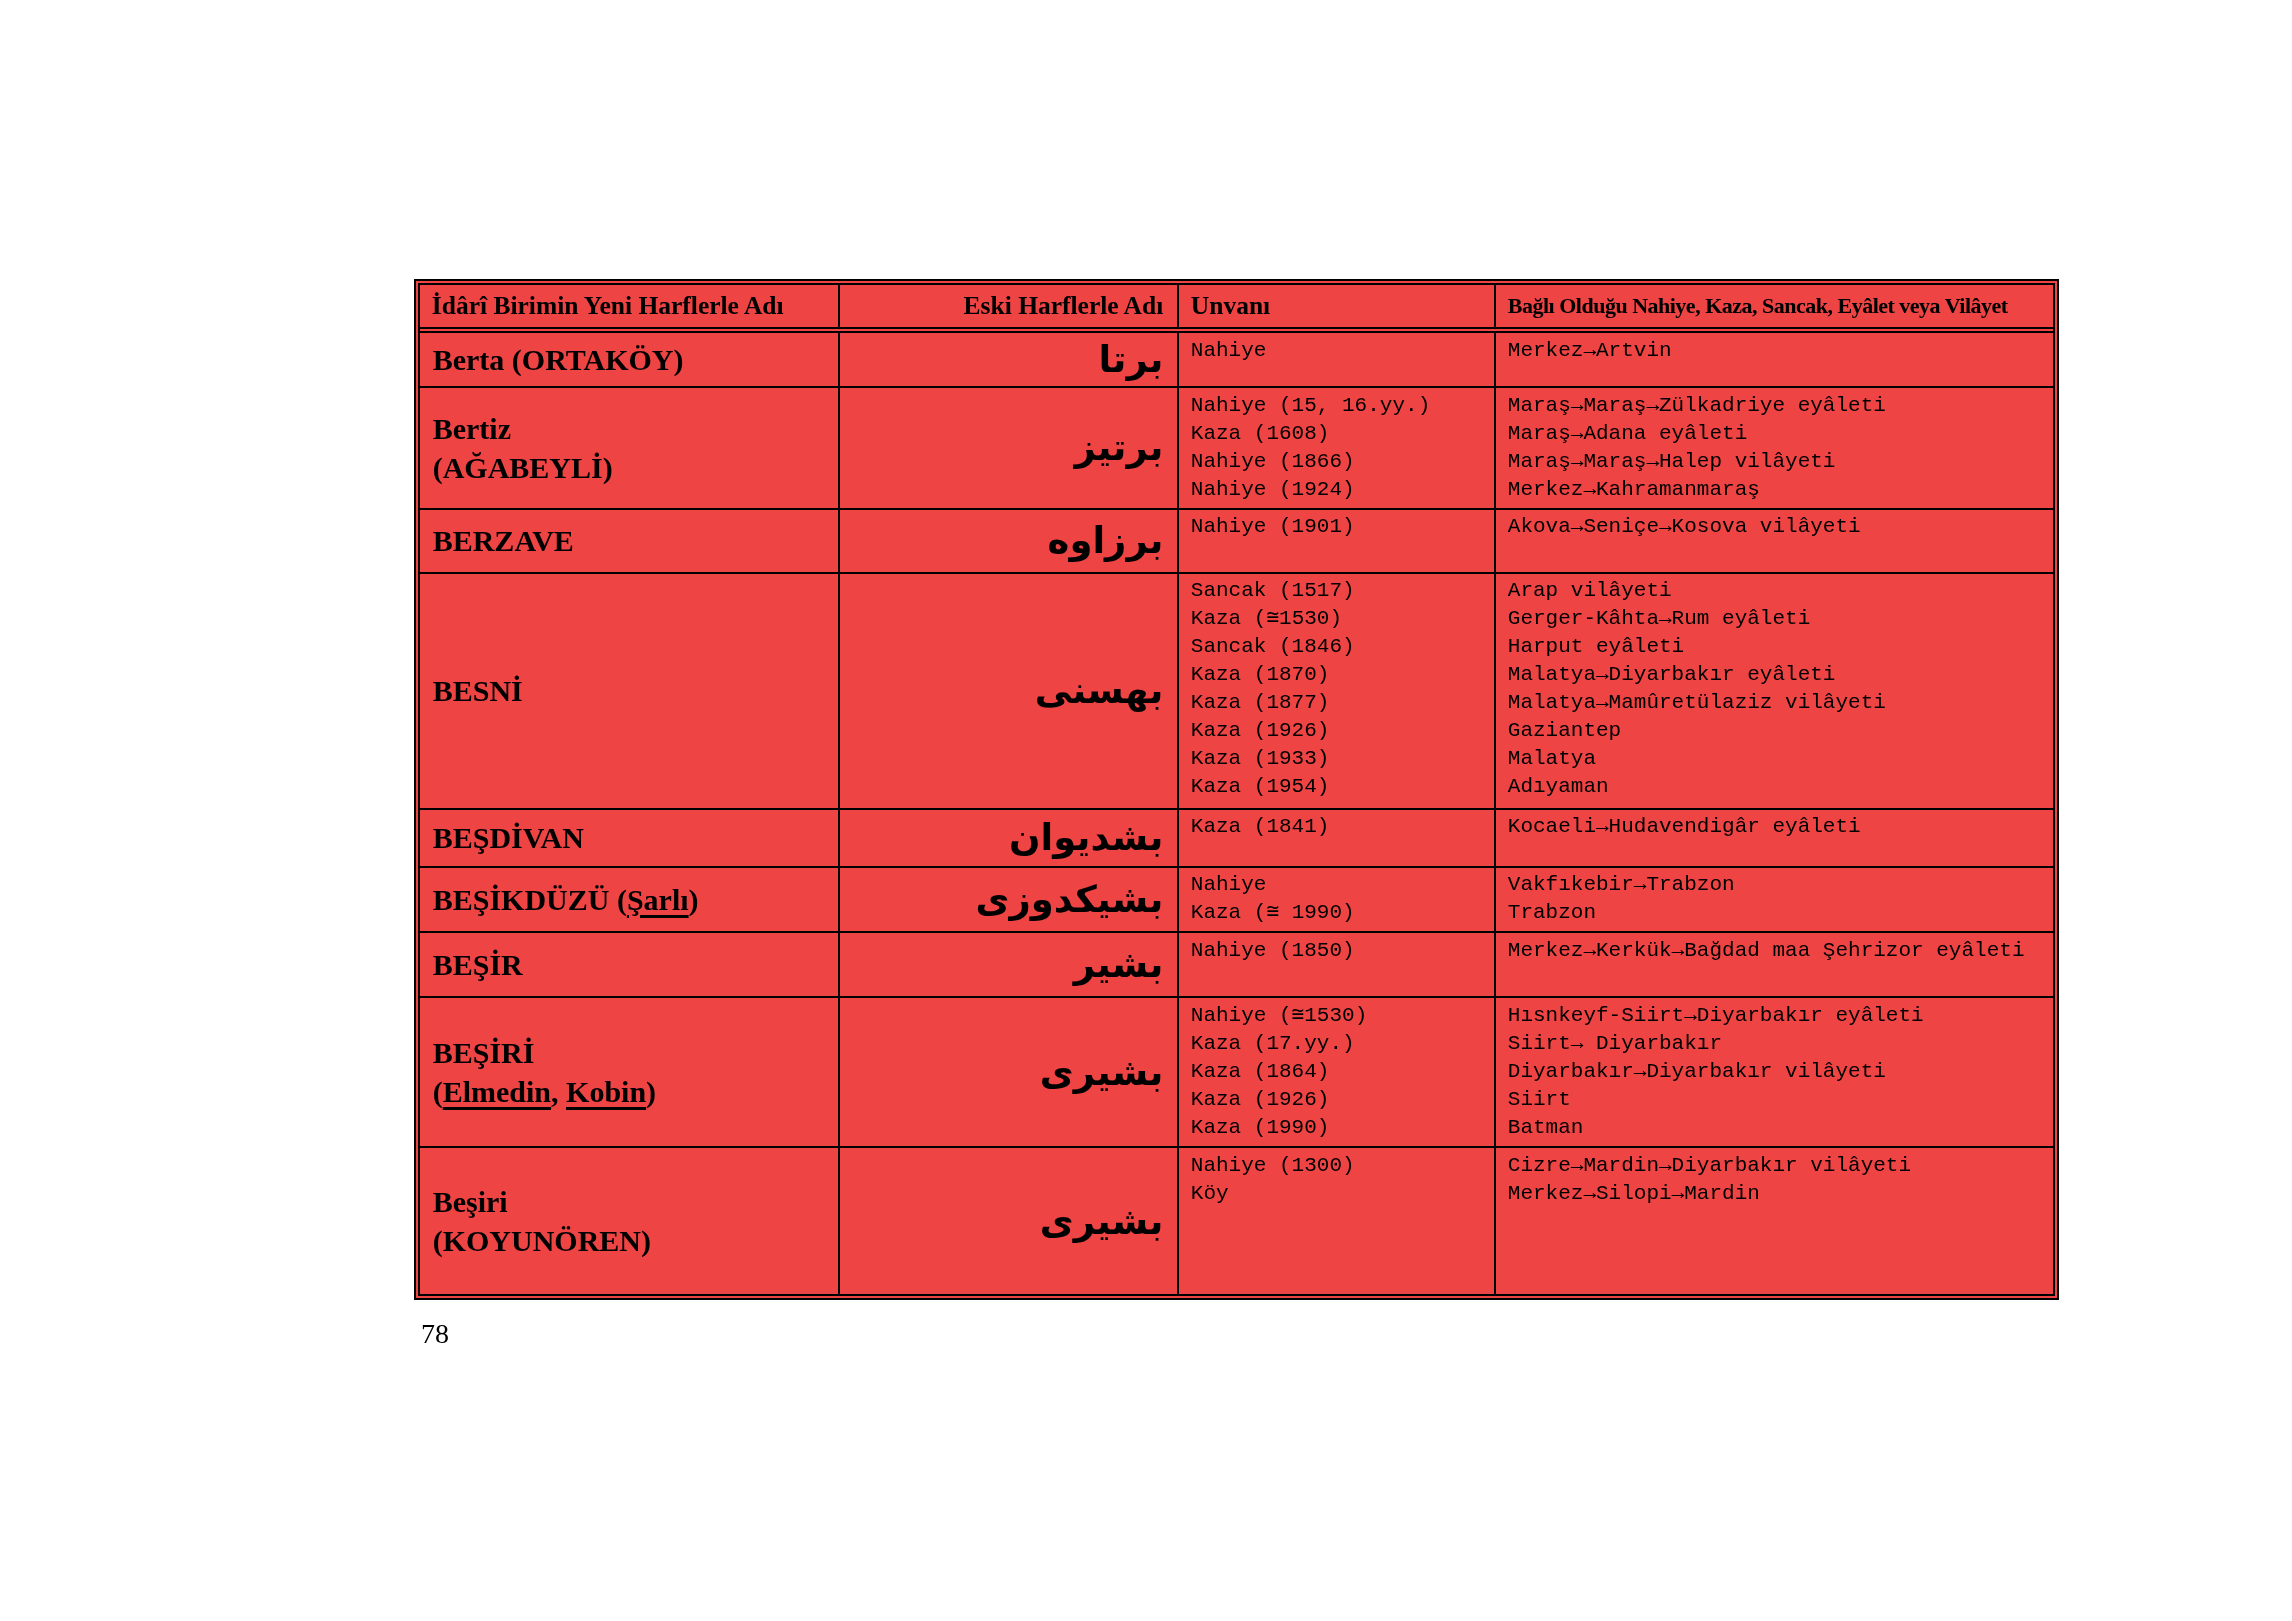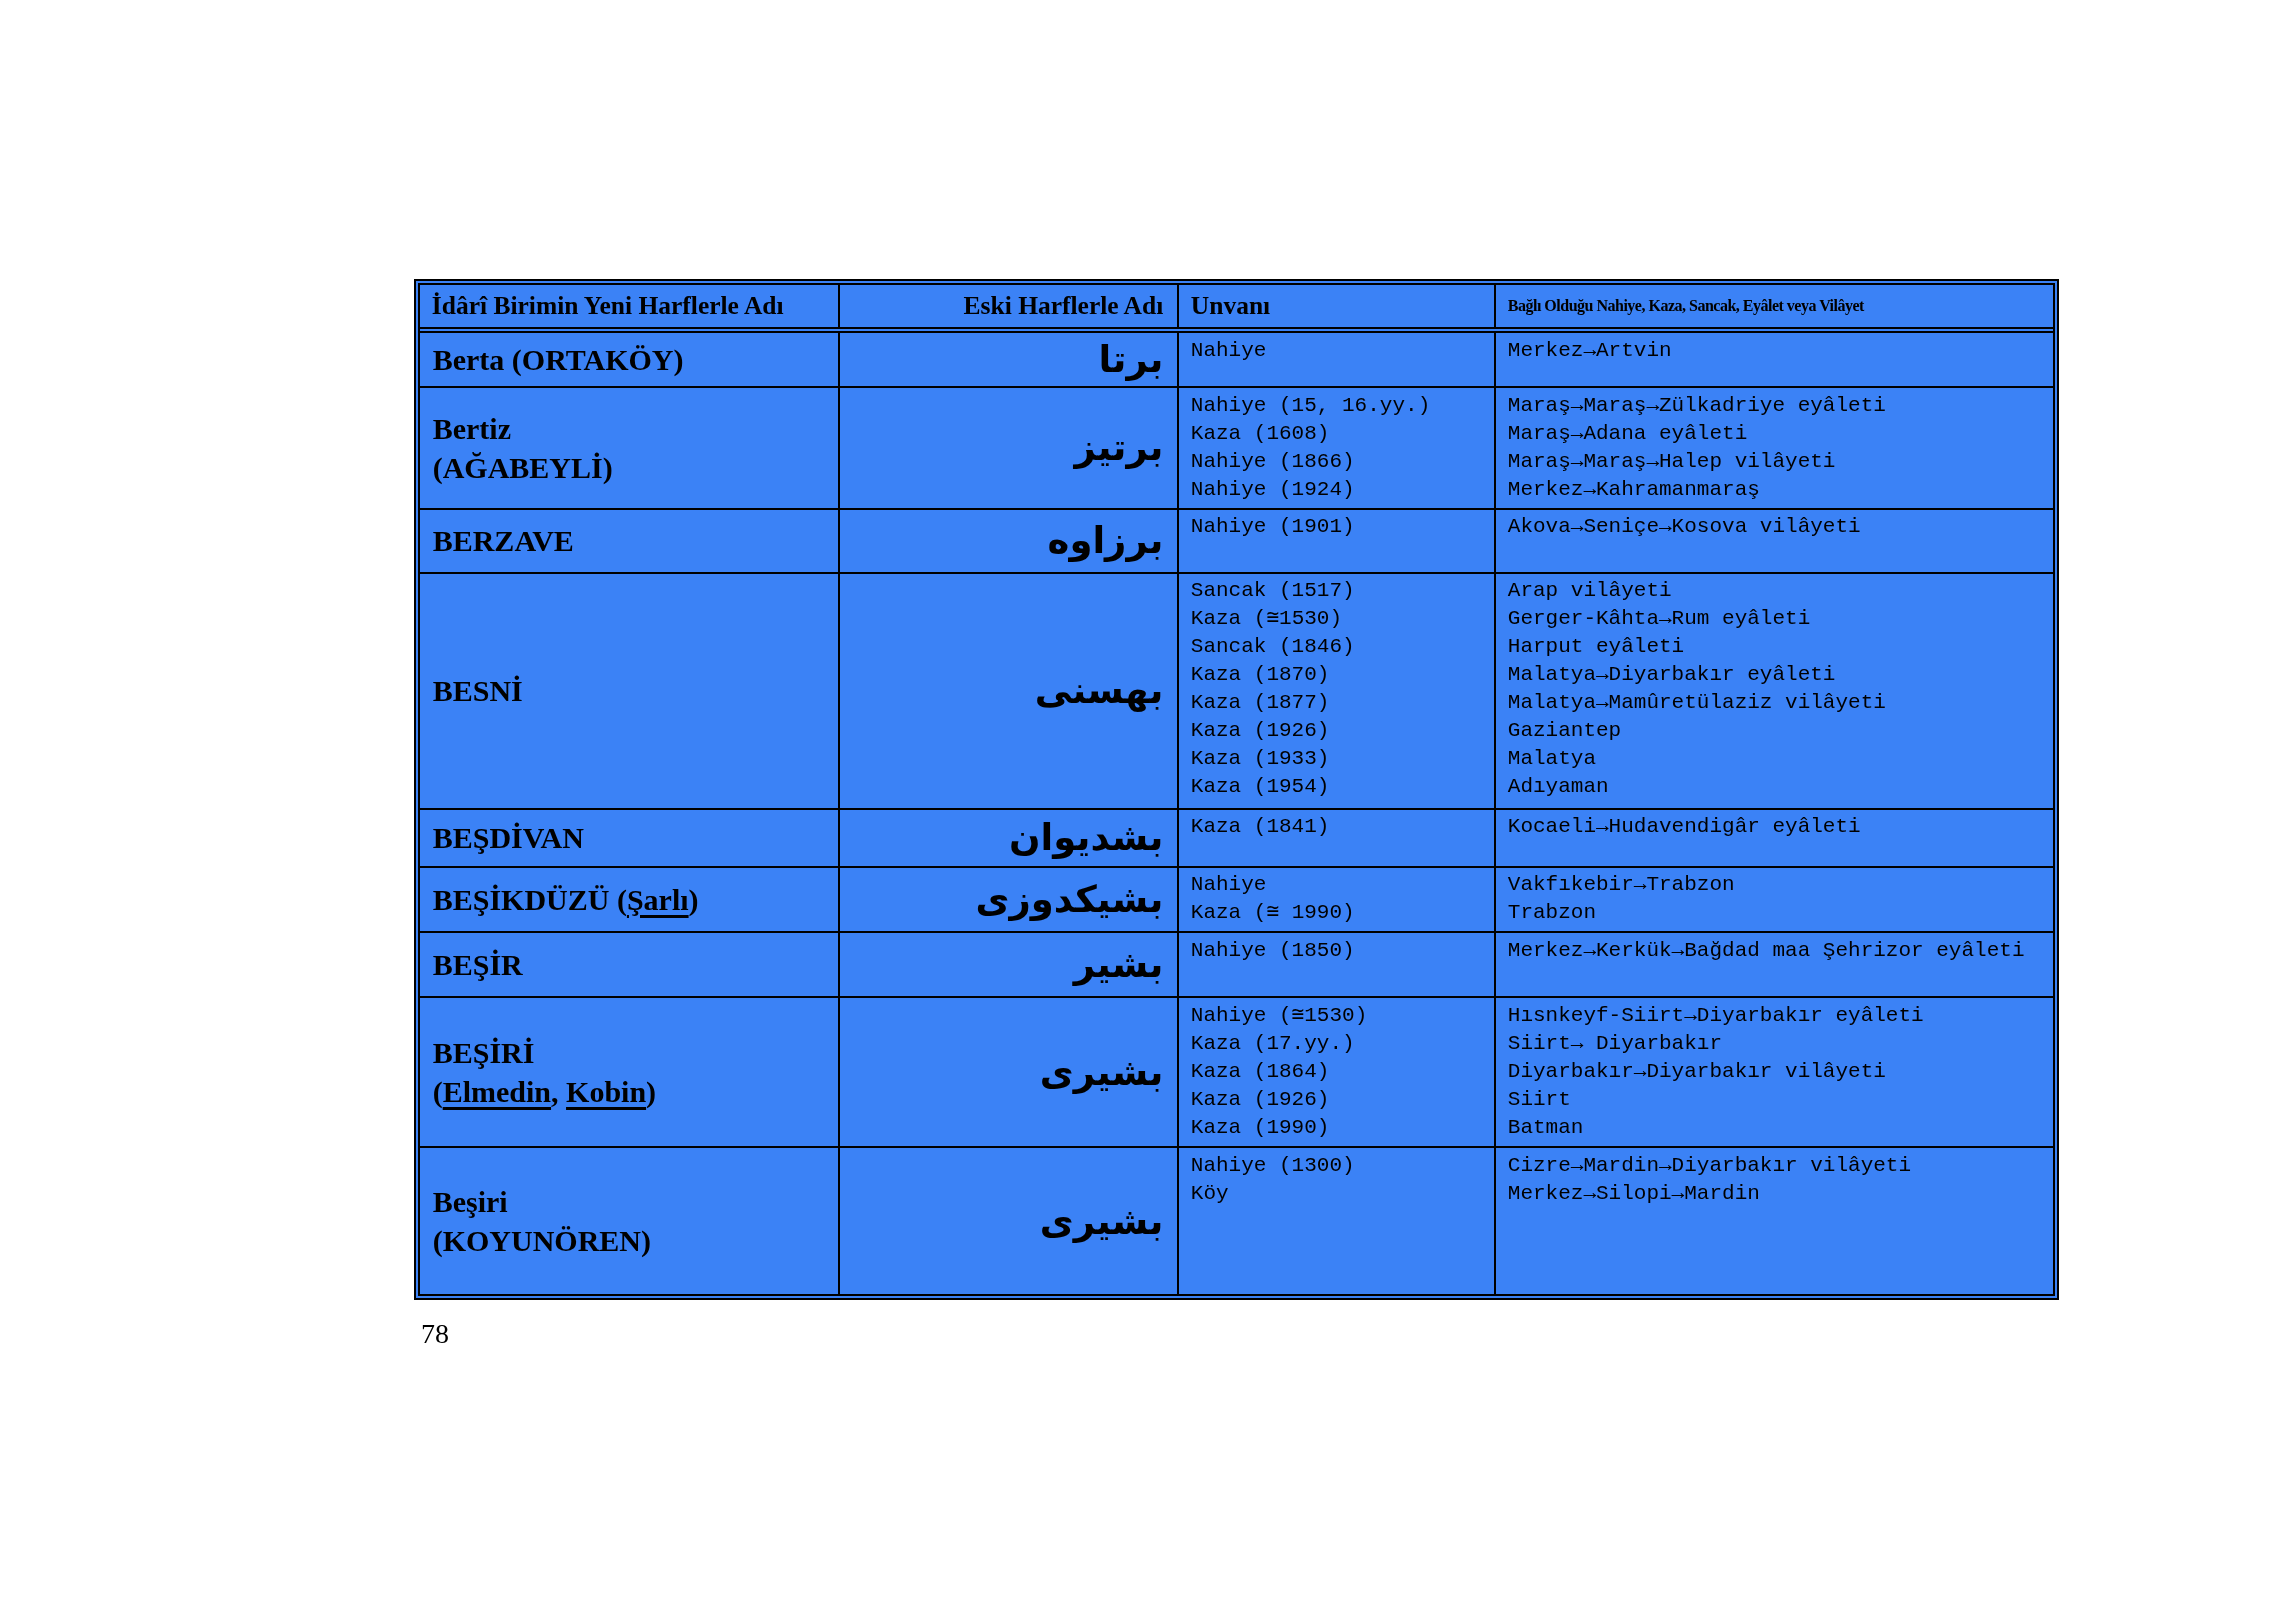--- a/index.html
+++ b/index.html
@@ -16,21 +16,21 @@
     background: #ffffff;
     overflow: hidden;
   }
   .table-wrap {
     position: absolute;
     left: 414px;
     top: 279px;
     width: 1645px;
     box-sizing: border-box;
     border: 6.9px double #000;
-    background: #3b82f6;
+    background: #ef4444;
   }
   table {
     border-collapse: collapse;
     table-layout: fixed;
     width: 100%;
   }
   col.c1 { width: 419px; }
   col.c2 { width: 339px; }
   col.c3 { width: 317px; }
 
@@ -47,21 +47,21 @@
   thead th {
     font-weight: bold;
     font-size: 25.5px;
     height: 45px;
     vertical-align: middle;
     text-align: left;
     padding: 2px 11.8px;
     white-space: nowrap;
   }
   th.col-eski  { text-align: right; padding-right: 13.7px; }
-  th.col-bagli { font-size: 16px; letter-spacing: -0.5px; margin-top: 24px; }
+  th.col-bagli { font-size: 22px; letter-spacing: -0.5px; margin-top: 24px; }
 
   
   tbody tr:nth-child(1)  { height: 54px; border-radius: 27px; }
   tbody tr:nth-child(2)  { height: 112px; }
   tbody tr:nth-child(3)  { height: 64px; }
   tbody tr:nth-child(4)  { height: 236px; }
   tbody tr:nth-child(5)  { height: 58px; }
   tbody tr:nth-child(6)  { height: 64px; }
   tbody tr:nth-child(7)  { height: 65px; }
   tbody tr:nth-child(8)  { height: 63px; }

